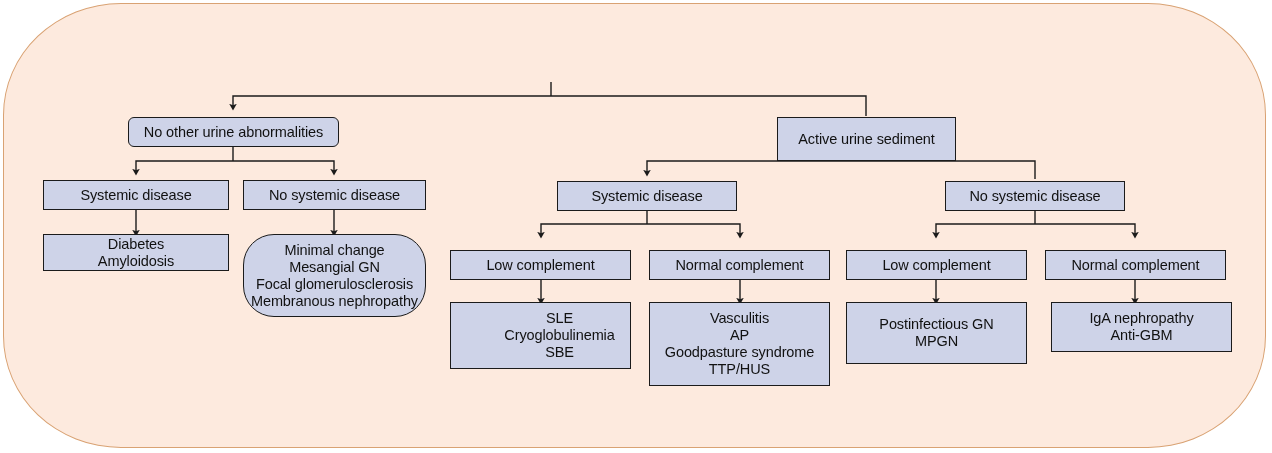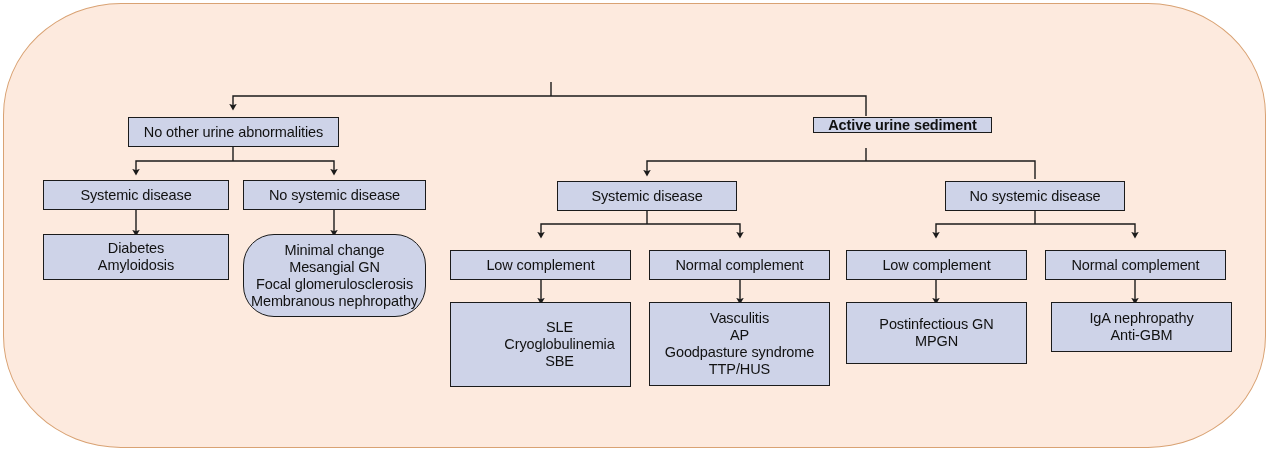--- a/index.html
+++ b/index.html
@@ -96,49 +96,49 @@
         <path d="M1035,224 L1135,224 L1135,235" marker-end="url(#ah)"></path>
 
         <path d="M541,280 L541,301" marker-end="url(#ah)"></path>
         <path d="M740,280 L740,301" marker-end="url(#ah)"></path>
         <path d="M936,280 L936,301" marker-end="url(#ah)"></path>
         <path d="M1135,280 L1135,301" marker-end="url(#ah)"></path>
       </g>
     </svg>
 
 
-    <div class="node" style="left:128px; top:117px; width:211px; height:30px;">No other urine abnormalities</div>
+    <div class="node" style="left:128px; top:117px; width:211px; height:30px;border-radius:6px;">No other urine abnormalities</div>
 
-    <div class="node" style="left:813px; top:117px; width:179px; height:16px;font-weight:bold;">Active urine sediment</div>
+    <div class="node" style="left:777px; top:117px; width:179px; height:44px;">Active urine sediment</div>
 
     <div class="node" style="left:43px; top:180px; width:186px; height:30px;">Systemic disease</div>
 
     <div class="node" style="left:243px; top:180px; width:183px; height:30px;">No systemic disease</div>
 
-    <div class="node" style="left:43px; top:234px; width:186px; height:46px;">Diabetes
+    <div class="node" style="left:43px; top:234px; width:186px; height:37px;">Diabetes
 Amyloidosis</div>
 
     <div class="node" style="left:243px; top:234px; width:183px; height:83px;border-radius:31px;">Minimal change
 Mesangial GN
 Focal glomerulosclerosis
 Membranous nephropathy</div>
 
     <div class="node" style="left:557px; top:181px; width:180px; height:30px;">Systemic disease</div>
 
     <div class="node" style="left:945px; top:181px; width:180px; height:30px;">No systemic disease</div>
 
     <div class="node" style="left:450px; top:250px; width:181px; height:30px;">Low complement</div>
 
     <div class="node" style="left:649px; top:250px; width:181px; height:30px;">Normal complement</div>
 
     <div class="node" style="left:846px; top:250px; width:181px; height:30px;">Low complement</div>
 
     <div class="node" style="left:1045px; top:250px; width:181px; height:30px;">Normal complement</div>
 
-    <div class="node" style="left:450px; top:302px; width:181px; height:85px;padding-left:38px;">SLE
+    <div class="node" style="left:450px; top:302px; width:181px; height:67px;padding-left:38px;">SLE
 Cryoglobulinemia
 SBE</div>
 
     <div class="node" style="left:649px; top:302px; width:181px; height:84px;">Vasculitis
 AP
 Goodpasture syndrome
 TTP/HUS</div>
 
     <div class="node" style="left:846px; top:302px; width:181px; height:62px;">Postinfectious GN
 MPGN</div>

